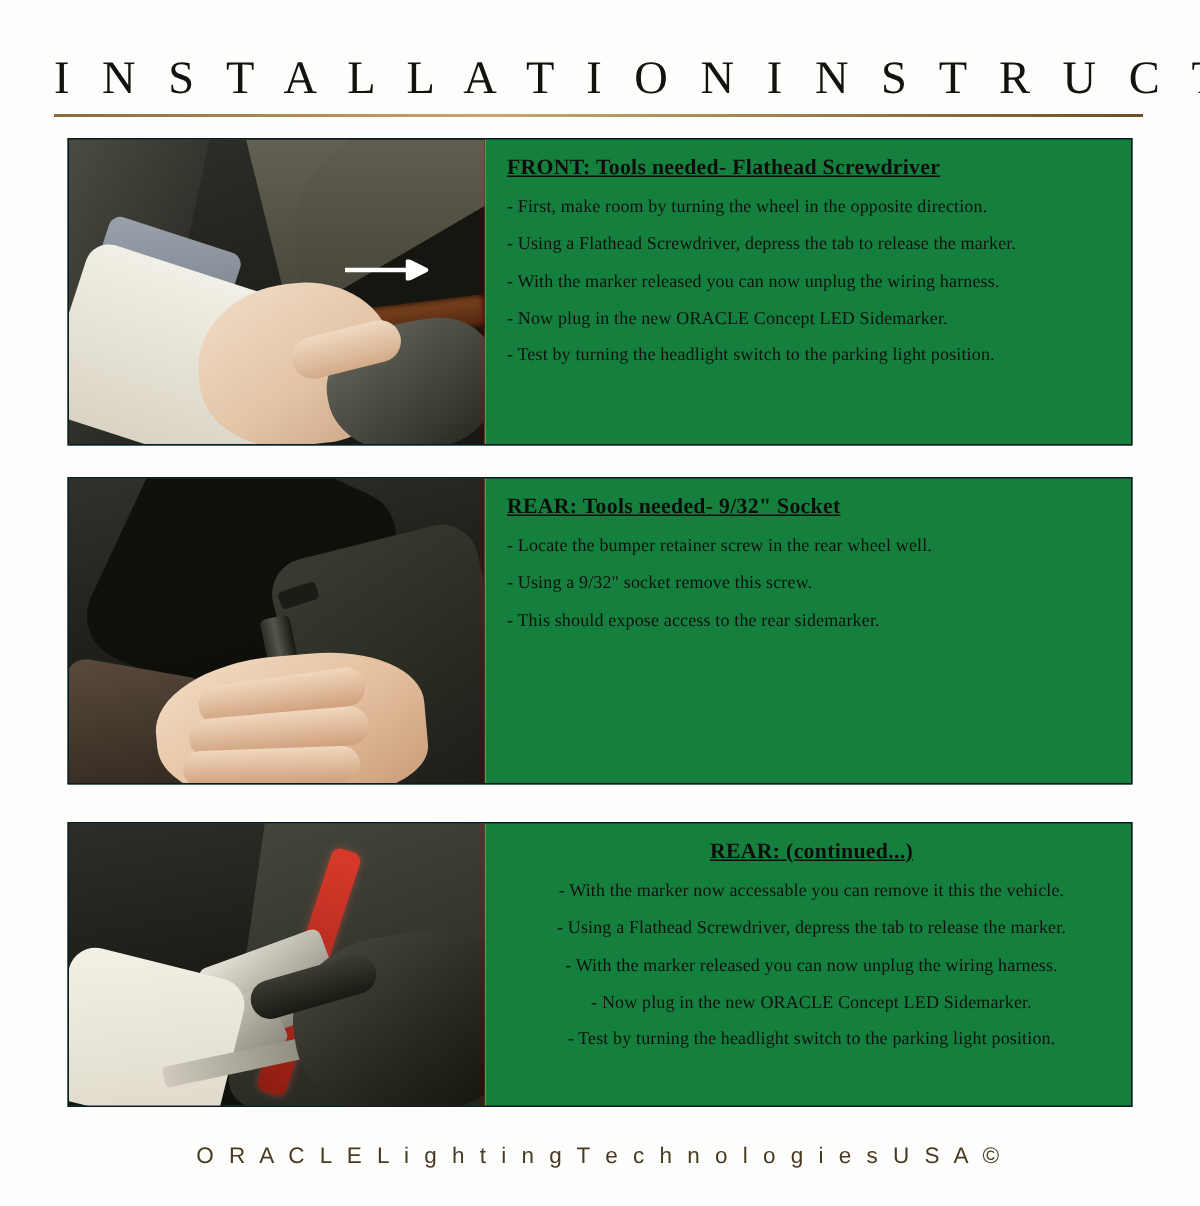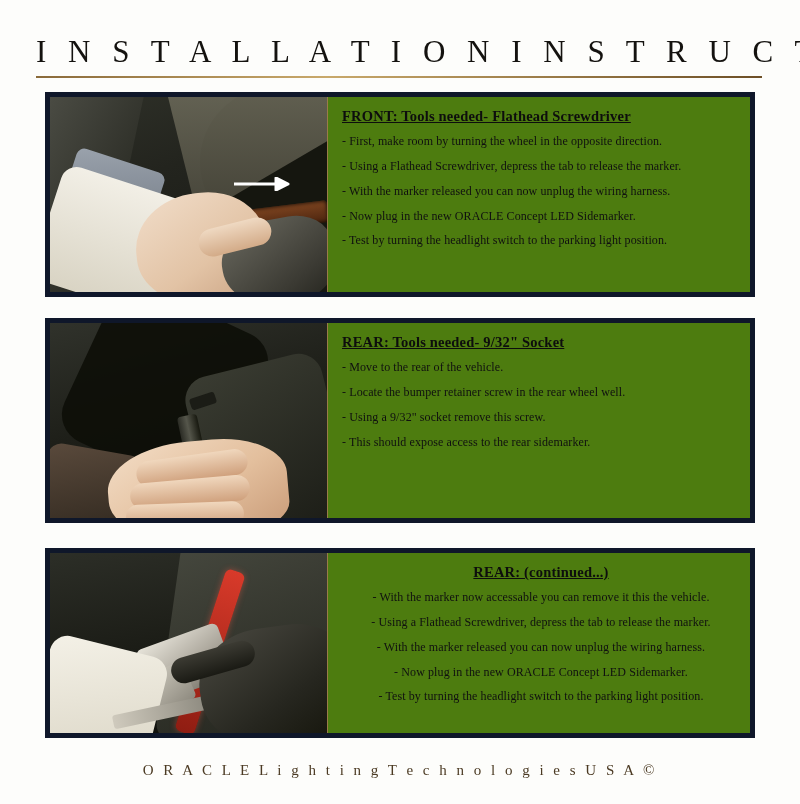--- a/index.html
+++ b/index.html
@@ -43,24 +43,24 @@
     height: 2px;
     background: linear-gradient(to right, #8a6a3a 0%, #c9a96b 40%, #6d4f26 100%);
     width: 726px;
   }
 
   
   .step {
     position: absolute;
     left: 45px;
     width: 710px;
-    border: 5px solid #0f172a;
+    border: 1px solid #0f172a;
     box-sizing: border-box;
     display: flex;
-    background: #4d7c0f;
+    background: #15803d;
   }
   .step-1 { top: 92px;  height: 205px; }
   .step-2 { top: 318px; height: 205px; }
   .step-3 { top: 548px; height: 190px; text-align: center; }
 
   .photo {
     width: 277px;
     flex: 0 0 277px;
     position: relative;
     overflow: hidden;
@@ -93,21 +93,21 @@
   }
   .bullet:last-child { margin-bottom: 0; }
 
   
   .footer {
     position: absolute;
     left: 0;
     top: 762px;
     width: 800px;
     text-align: center;
-    font-family: Liberation Serif, serif;
+    font-family: Liberation Sans, sans-serif;
     font-size: 15px;
     letter-spacing: 3px;
     color: #4b3a23;
   }
 
   
   .p1-bg {
     position: absolute; inset: 0;
     background: linear-gradient(160deg, #2f3129 0%, #23241e 38%, #171813 100%);
   }
@@ -308,21 +308,20 @@
       <div class="p2-screwhead"></div>
       <div class="p2-socket"></div>
       <div class="p2-sleeve"></div>
       <div class="p2-hand"></div>
       <div class="p2-f1"></div>
       <div class="p2-f2"></div>
       <div class="p2-f3"></div>
     </div>
     <div class="text-pane">
       <p class="step-head">REAR: Tools needed- 9/32" Socket</p>
-      <p class="bullet">- Move to the rear of the vehicle.</p>
       <p class="bullet">- Locate the bumper retainer screw in the rear wheel well.</p>
       <p class="bullet">- Using a 9/32" socket remove this screw.</p>
       <p class="bullet">- This should expose access to the rear sidemarker.</p>
     </div>
   </div>
 
   <div class="step step-3">
     <div class="photo">
       <div class="p3-bg"></div>
       <div class="p3-bodypanel"></div>

